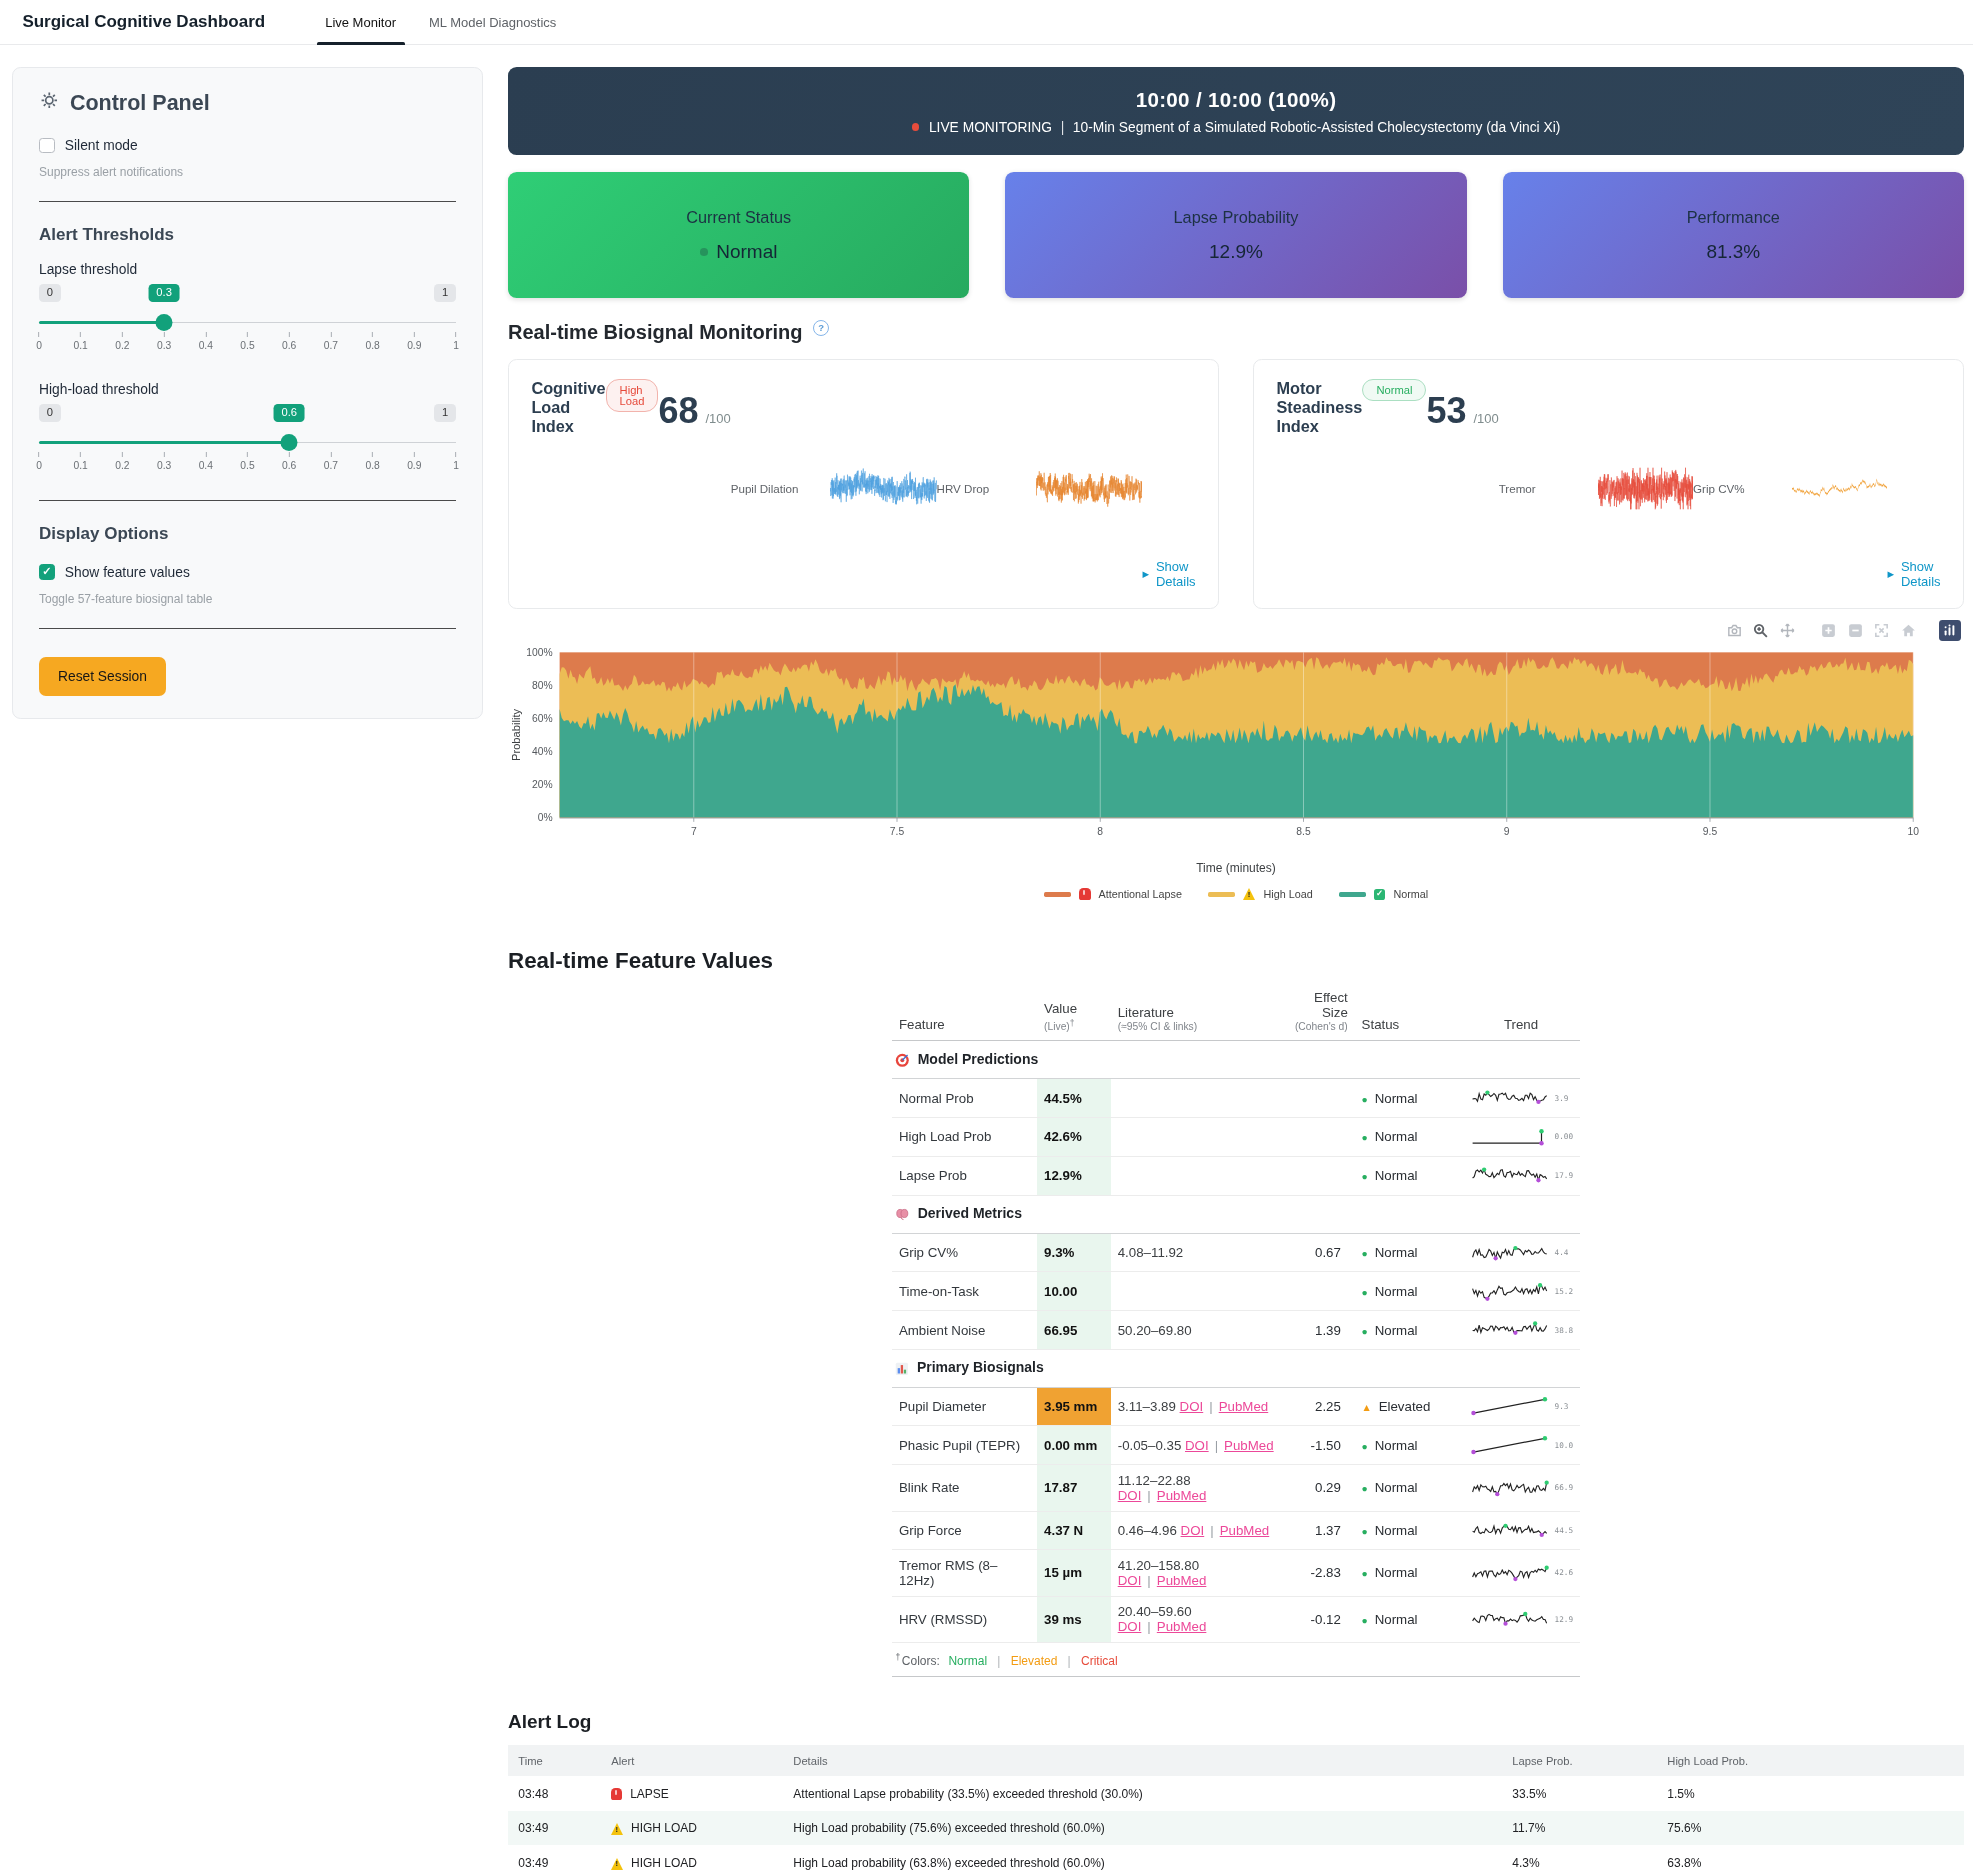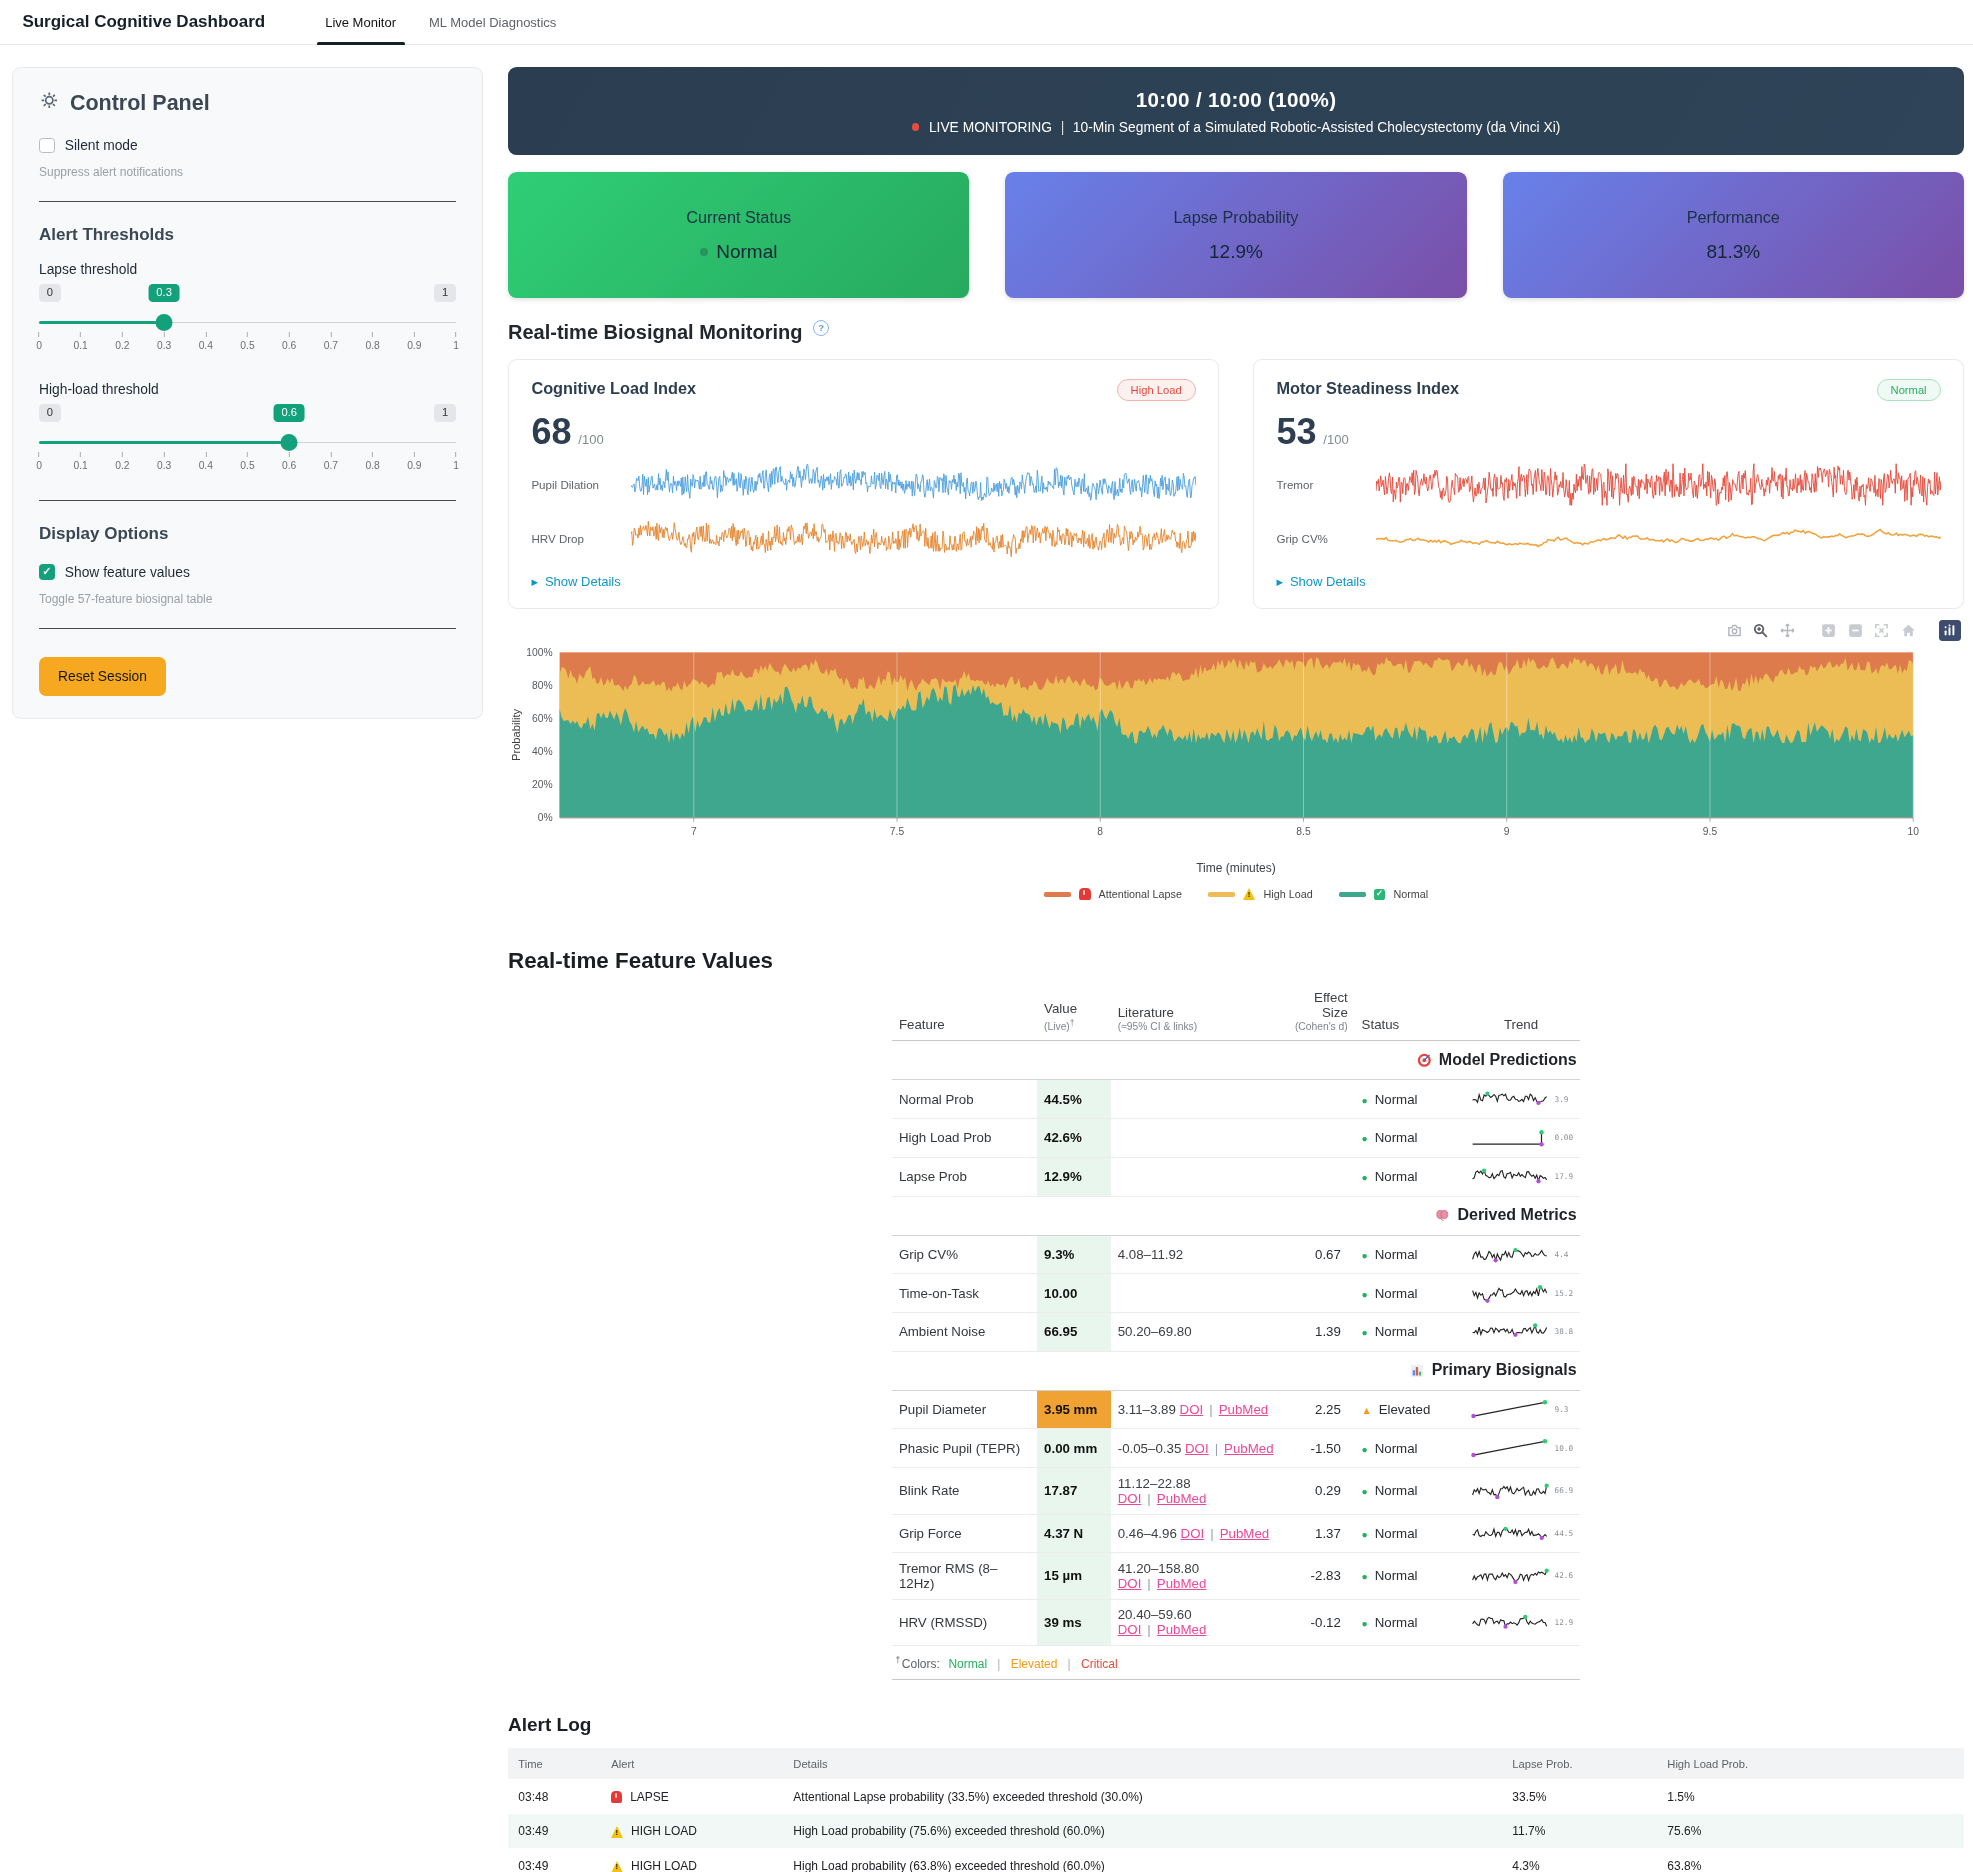--- a/index.html
+++ b/index.html
@@ -55,21 +55,21 @@
   .scard.cs-green{background:linear-gradient(135deg,#2fce76,#27aa5f);}
   .scard.cs-purple{background:linear-gradient(135deg,#6781ea,#7a4fa8);}
   .scard-title{font-size:16.3px;font-weight:500;color:#1c3143;}
   .scard-value{font-size:19px;font-weight:500;color:#152636;display:flex;align-items:center;}
   .mutedot{width:7.7px;height:7.7px;background:rgba(25,40,55,.28);border-radius:50%;display:inline-block;margin-right:8.6px;}
 
   .sec-heading{font-size:20px;font-weight:700;color:#23282e;margin:22.4px 0 0;display:flex;align-items:center;}
   .info-bubble{width:14.6px;height:14.6px;border:1.3px solid #85b6ea;border-radius:50%;color:#5b9bd5;font-size:9.5px;display:inline-flex;align-items:center;justify-content:center;margin-left:10.3px;position:relative;top:-4.3px;cursor:pointer;}
 
   .bio-row{display:flex;gap:34px;margin-top:15.5px;}
-  .bio-card{flex:1;height:250px;border:0.9px solid #e8eaec;border-radius:8.6px;box-sizing:border-box;padding:19px 22.4px;display:flex;flex-direction:column;background:#fff;}
+  .bio-card{flex:1;height:250px;border:0.9px solid #e8eaec;border-radius:8.6px;box-sizing:border-box;padding:19px 22.4px;display:flex;background:#fff;}
   .bio-head{display:flex;align-items:flex-start;justify-content:space-between;}
   .bio-title{font-size:16.3px;font-weight:600;color:#2c3e50;}
   .badge{font-size:11.2px;padding:4.3px 13px;border-radius:13px;border:1.3px solid;line-height:1;}
   .badge.bs-red{color:#e64a3b;border-color:#f2b3ac;background:#fdf1f0;}
   .badge.bs-green{color:#27ae60;border-color:#abdfc2;background:#f0faf4;}
   .bio-score{display:flex;align-items:baseline;gap:6.9px;margin-top:10.3px;}
   .bio-score-num{font-size:36px;font-weight:700;color:#2c3e50;}
   .bio-score-den{font-size:13px;color:#7f8c8d;}
   .signal-row{display:flex;align-items:center;gap:10.3px;margin-top:8.6px;}
   .signal-label{width:89px;font-size:11.6px;color:#5f6368;flex:none;}
@@ -102,21 +102,21 @@
   .ic-check::after{content:"✓";color:#fff;font-size:8.6px;font-weight:700;position:absolute;left:1.7px;top:-0.9px;}
 
   
   .fv-heading{font-size:22.4px;font-weight:700;color:#1b1f24;margin:48px 0 0;}
   .ftable-wrap{width:688px;margin:12px auto 0;}
   .ftable{width:100%;border-collapse:collapse;font-size:13.3px;color:#2a2e33;}
   .ftable th{font-weight:400;color:#3d4043;text-align:left;vertical-align:bottom;padding:3.4px 6.9px 7.7px;border-bottom:1.3px solid #c6c8ca;}
   .ftable th .sub{font-size:10.3px;color:#80858b;margin-top:1.7px;}
   .ftable td{padding:7.7px 6.9px;}
   tr.frow td{border-bottom:0.9px solid #ececec;}
-  tr.sec-row td{border-bottom:1.3px solid #d2d4d6;font-weight:700;font-size:16px;color:#1f2328;padding:9.5px 3.4px;text-align:right;}
+  tr.sec-row td{border-bottom:1.3px solid #d2d4d6;font-weight:700;font-size:14px;color:#1f2328;padding:9.5px 3.4px;}
   .sec-ic{margin-right:7.7px;position:relative;top:1.7px;}
   .c-feat{color:#33383d;}
   .c-val{font-weight:700;color:#111;}
   .vs-normal{background:#e9f6ee;}
   .vs-elevated{background:#f0a232;}
   .c-lit{color:#3d4043;}
   .lnk{color:#ec4899;text-decoration:underline;cursor:pointer;}
   .lsep{color:#9aa0a6;margin:0 6px;}
   .c-eff{text-align:right;padding-right:13.8px!important;color:#2a2e33;}
   .sticon{margin-right:6.9px;font-size:10.3px;}

